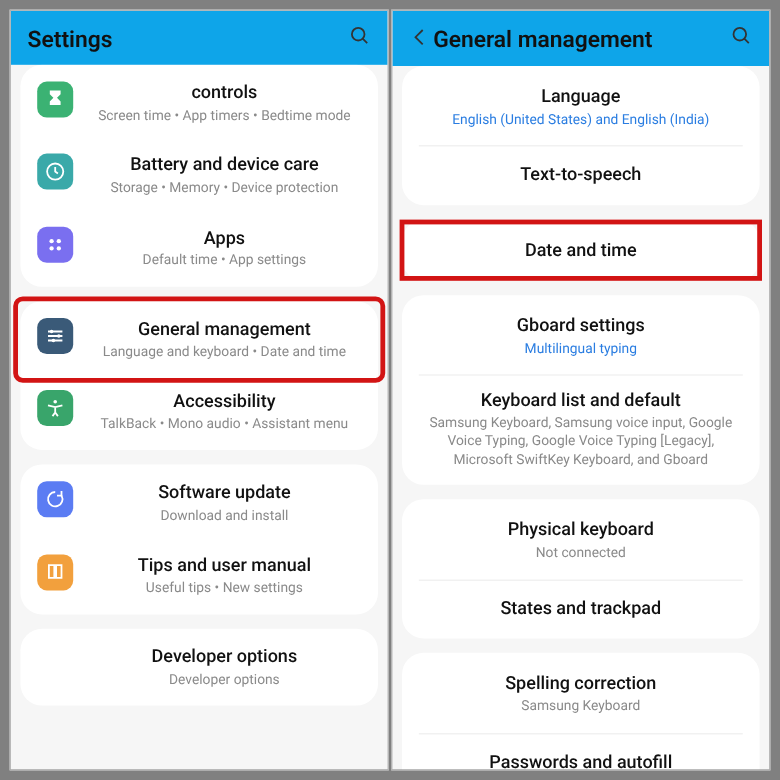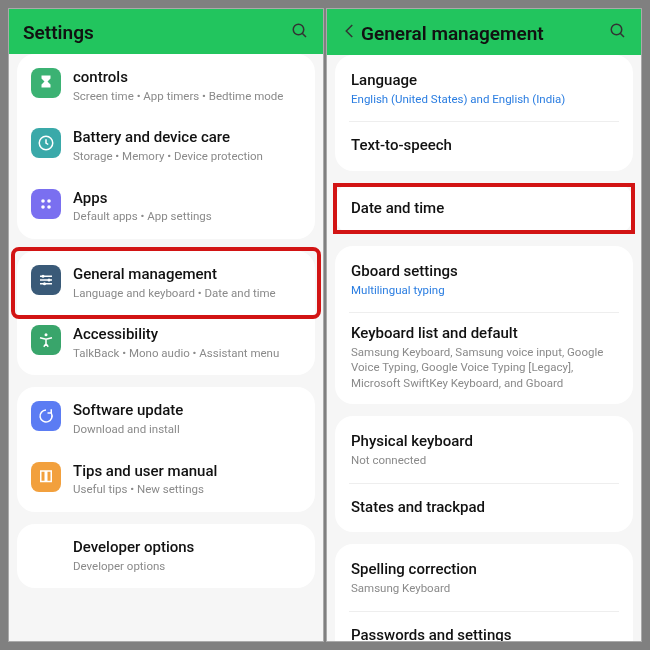--- a/index.html
+++ b/index.html
@@ -16,23 +16,22 @@
   .panel {
     flex: 1;
     background: #f6f6f6;
     border: 1px solid #aaa;
     display: flex;
     flex-direction: column;
     overflow: hidden;
   }
   .header {
     display: flex;
-    align-items: center;
     padding: 12px 14px 10px 14px;
-    background: #22c55e;
+    background: #0ea5e9;
   }
   .header .back { width: 20px; font-size: 20px; color:#333; }
   .header .title {
     flex: 1;
     font-size: 19px;
     font-weight: 600;
     color: #111;
   }
   .header .search { width: 22px; text-align: right; }
   .header .search svg { width: 18px; height: 18px; stroke:#333; }
@@ -52,21 +51,21 @@
   .row.hl { outline: 4px solid #d21414; outline-offset: -2px; }
   .row.hl-wide { outline: 4px solid #d21414; outline-offset: 2px; border-radius: 2px; }
   .icon {
     width: 30px; height: 30px;
     border-radius: 8px;
     margin-right: 12px;
     flex-shrink: 0;
     display: flex; align-items: center; justify-content: center;
   }
   .icon svg { width: 18px; height: 18px; fill: #fff; }
-  .text { flex: 1; min-width: 0; }
+  .text { flex: 1; min-width: 0; text-align: center; }
   .label {
     font-size: 15px;
     color: #111;
     font-weight: 500;
     line-height: 1.25;
   }
   .sub {
     font-size: 11.5px;
     color: #8a8a8a;
     line-height: 1.35;
@@ -133,21 +132,21 @@
           <div class="icon c-purple">
             <svg viewBox="0 0 24 24">
               <circle cx="8" cy="8" r="2.4"></circle>
               <circle cx="16" cy="8" r="2.4"></circle>
               <circle cx="8" cy="16" r="2.4"></circle>
               <circle cx="16" cy="16" r="2.4"></circle>
             </svg>
           </div>
           <div class="text">
             <div class="label">Apps</div>
-            <div class="sub">Default apps  •  App settings</div>
+            <div class="sub">Default time  •  App settings</div>
           </div>
         </div>
       </div>
       <div class="group">
         <div class="row hl-wide">
           <div class="icon c-steel">
             <svg viewBox="0 0 24 24">
               <path d="M4 7h16M4 12h16M4 17h16" stroke="#fff" stroke-width="2"></path>
               <circle cx="8" cy="7" r="2"></circle>
               <circle cx="16" cy="12" r="2"></circle>
@@ -278,18 +277,18 @@
       <div class="group">
         <div class="row noicon">
           <div class="text">
             <div class="label">Spelling correction</div>
             <div class="sub">Samsung Keyboard</div>
           </div>
         </div>
         <div class="divider"></div>
         <div class="row noicon">
           <div class="text">
-            <div class="label">Passwords and settings</div>
+            <div class="label">Passwords and autofill</div>
           </div>
         </div>
       </div>
     </div>
 </div>
 
 </body></html>

